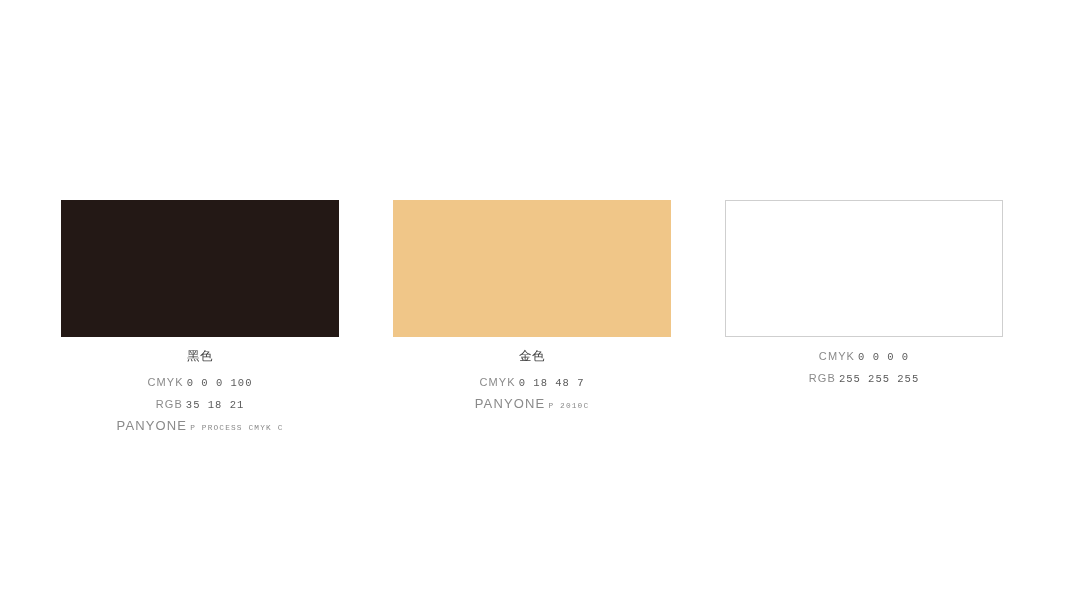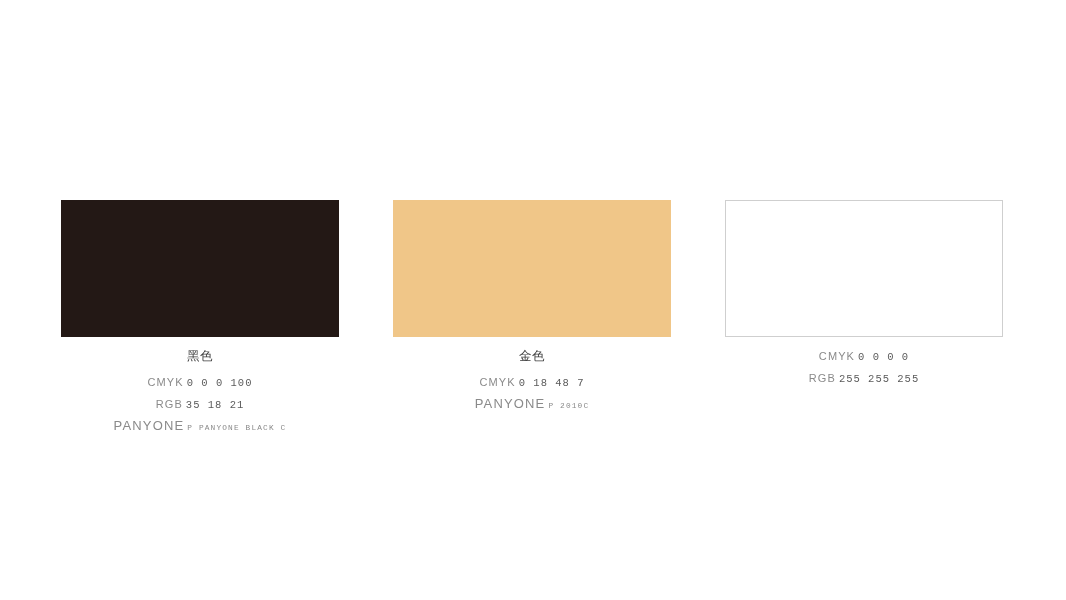--- a/index.html
+++ b/index.html
@@ -104,21 +104,21 @@
     <div class="swatch" style="background: rgb(35, 24, 21);"></div>
     <div class="info">
       <div class="color-title">黑色</div>
       <div class="spec-line">
         <span class="spec-label">CMYK</span><span class="spec-value">0 0 0 100</span>
       </div>
       <div class="spec-line">
         <span class="spec-label">RGB</span><span class="spec-value">35 18 21</span>
       </div>
       <div class="spec-line pantone">
-        <span class="spec-label">PANYONE</span><span class="spec-value">P PANYONE BLACK C</span>
+        <span class="spec-label">PANYONE</span><span class="spec-value">P PROCESS CMYK C</span>
       </div>
     </div>
   </div>
 
   <div class="swatch-group g1">
     <div class="swatch" style="background: rgb(240, 198, 136);"></div>
     <div class="info">
       <div class="color-title">金色</div>
       <div class="spec-line">
         <span class="spec-label">CMYK</span><span class="spec-value">0 18 48 7</span>

